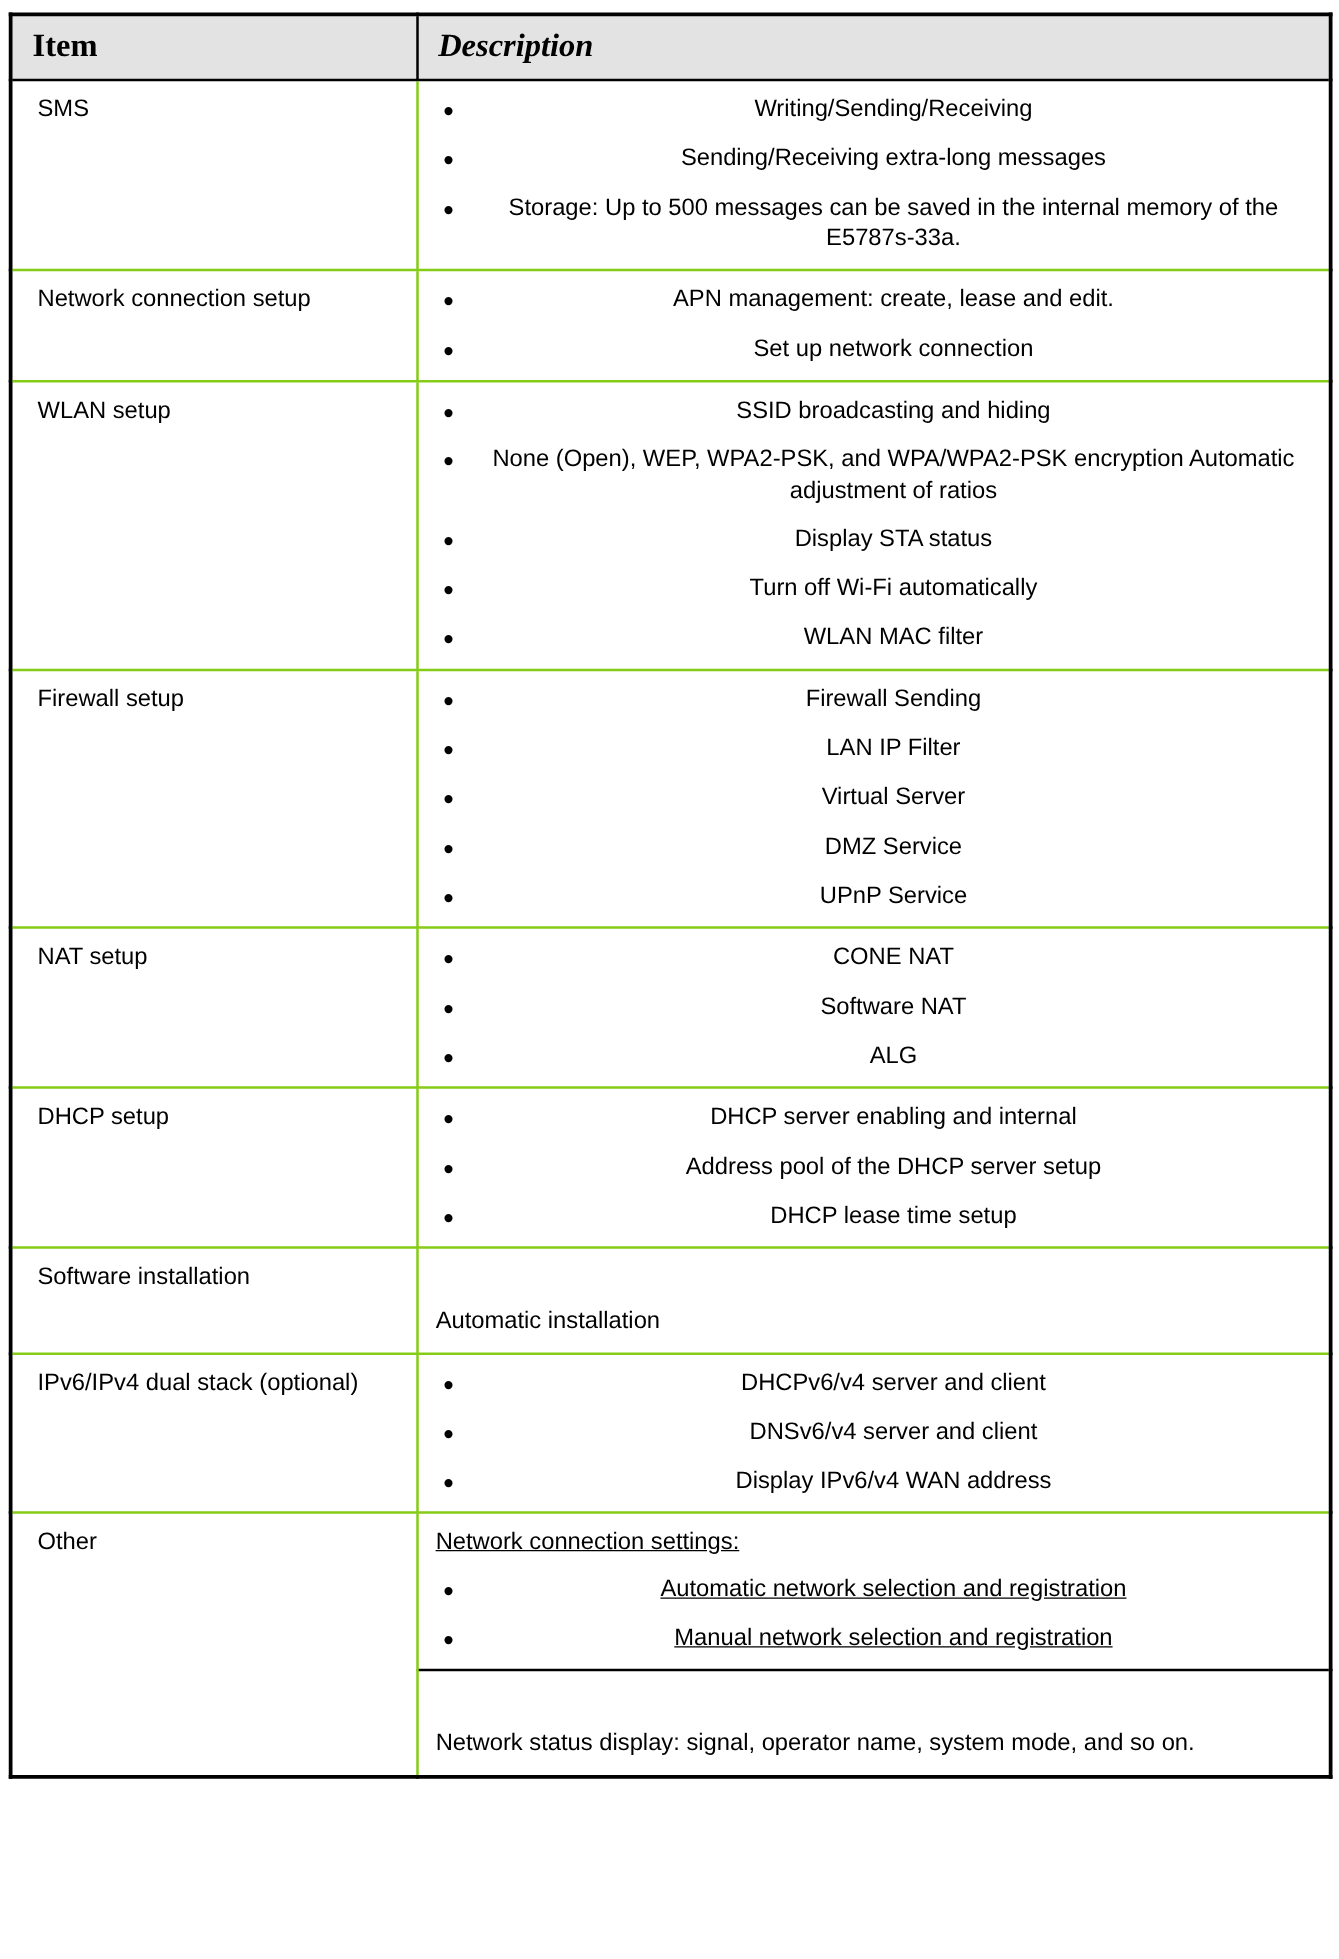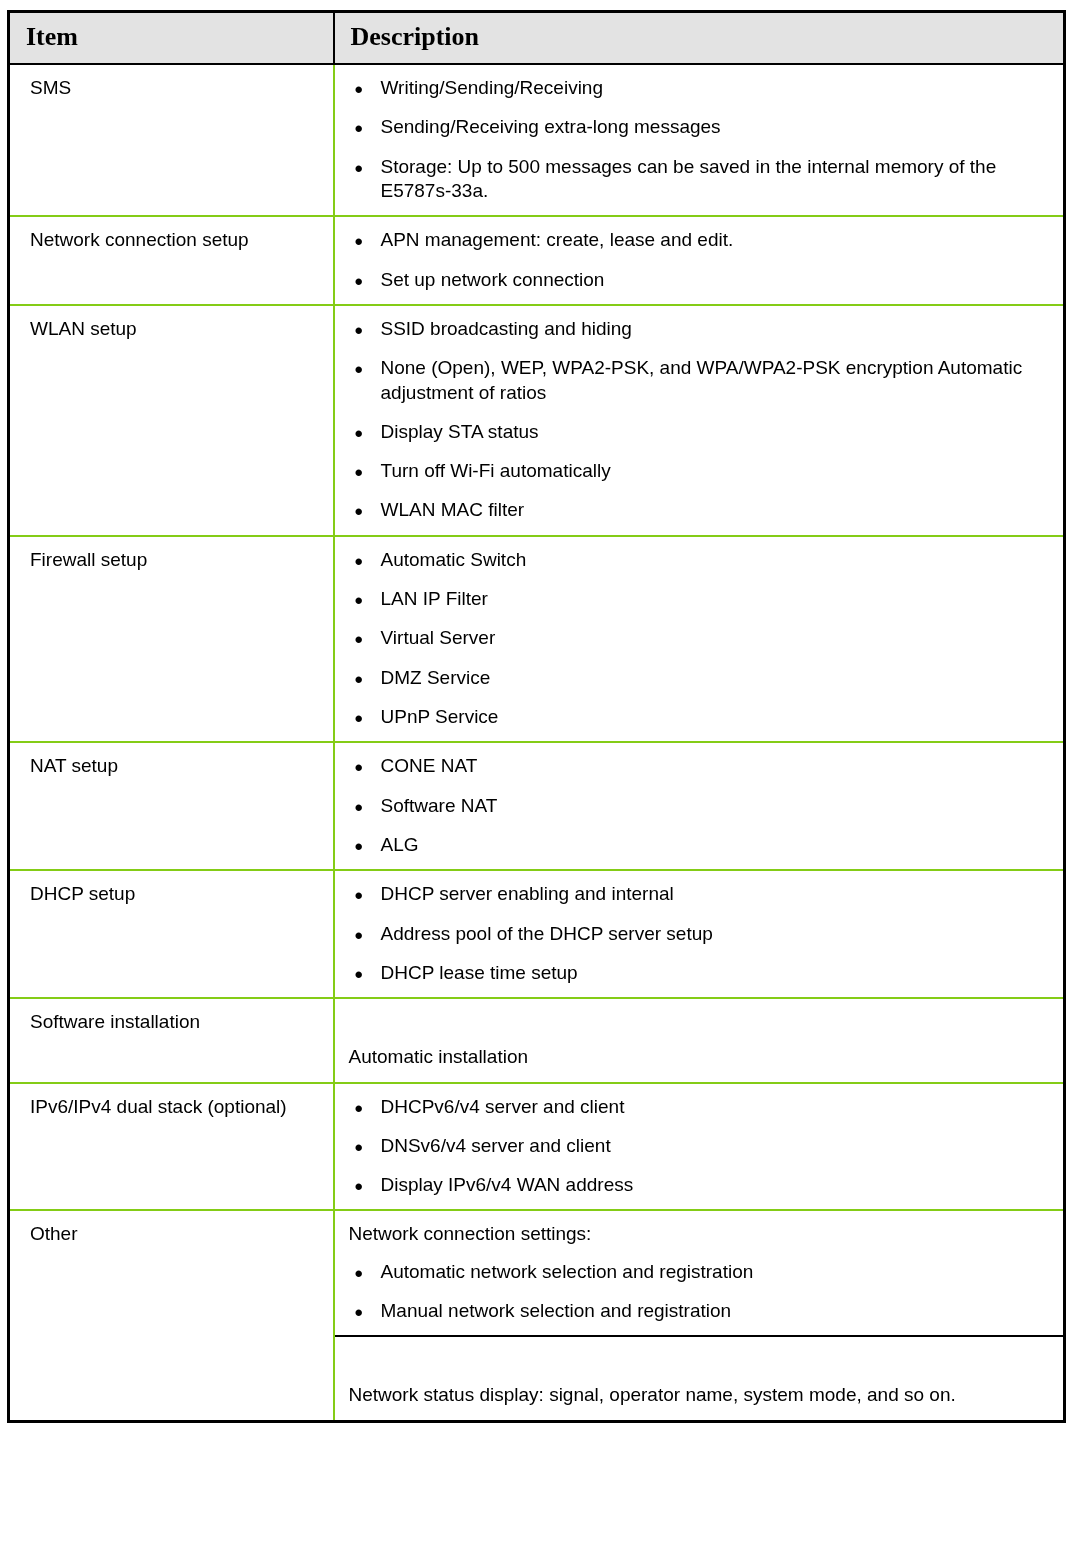--- a/index.html
+++ b/index.html
@@ -37,21 +37,21 @@
     font-family: "Liberation Serif", serif;
     font-weight: bold;
     font-size: 26px;
     text-align: left;
     padding: 9px 16px 11px 16px;
     height: 48px;
     box-sizing: border-box;
     vertical-align: middle;
   }
   thead th.th-item { border-left: none; }
-  thead th.th-desc { border-right: none; }
+  thead th.th-desc { border-right: none; font-style: italic; }
 
   tbody td {
     border: 2px solid #84cc16;
     vertical-align: top;
     font-size: 19px;
     line-height: 1.28;
     padding: 11px 14px 12px 20px;
     box-sizing: border-box;
   }
   tbody td.cell-item {
@@ -63,20 +63,21 @@
   }
   tbody tr:last-child td { border-bottom: none; }
 
   .item-text {
     display: block;
   }
   ul.bullets {
     list-style: none;
     margin: 0;
     padding: 0;
+    text-align: center;
   }
   ul.bullets li {
     position: relative;
     padding-left: 32px;
     margin: 0 0 15px 0;
   }
   ul.bullets li:last-child { margin-bottom: 0; }
   ul.bullets li::before {
     content: "\2022";
     position: absolute;
@@ -86,21 +87,21 @@
     line-height: 1.28;
   }
   .plain-line {
     display: block;
     margin: 0 0 13px 0;
   }
   .desc-plain {
     display: block;
     margin-top: 35px;
   }
-  .subcell-top { border-bottom: 2px solid #000; }
+  .subcell-top { border-bottom: 2px solid #000; text-decoration: underline; }
 </style>
 </head>
 <body>
 
 <div class="page">
   <table class="spec-table">
     <colgroup>
       <col class="col-item">
       <col class="col-desc">
     </colgroup>
@@ -151,21 +152,21 @@
           </ul>
         </td>
       </tr>
 
       <tr>
         <td class="cell-item">
           <span class="item-text">Firewall setup</span>
         </td>
         <td class="cell-desc">
           <ul class="bullets">
-            <li>Automatic Switch</li>
+            <li>Firewall Sending</li>
             <li>LAN IP Filter</li>
             <li>Virtual Server</li>
             <li>DMZ Service</li>
             <li>UPnP Service</li>
           </ul>
         </td>
       </tr>
 
       <tr>
         <td class="cell-item">

